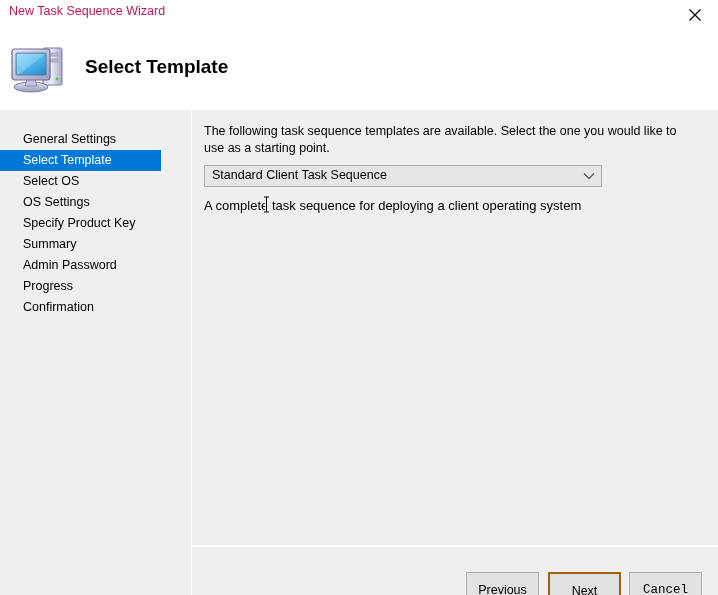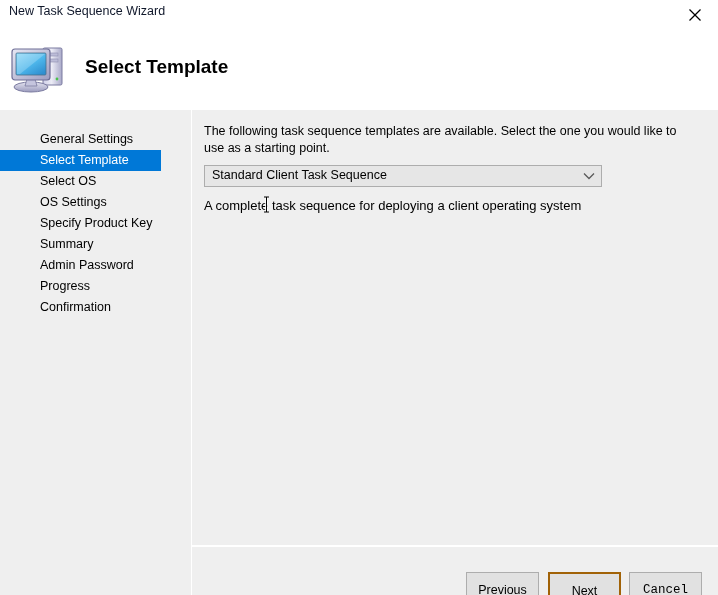--- a/index.html
+++ b/index.html
@@ -21,21 +21,21 @@
     position: absolute;
     left: 0; top: 0;
     width: 718px;
     height: 30px;
     background: #ffffff;
   }
   #titlebar-text {
     position: absolute;
     left: 9px; top: 4px;
     font-size: 12.5px;
-    color: #0f172a;
+    color: #be185d;
     white-space: nowrap;
   }
   #close-button {
     position: absolute;
     right: 0; top: 0;
     width: 46px;
     height: 29px;
     display: flex;
     align-items: center;
     justify-content: center;
@@ -85,21 +85,21 @@
     background: #efefef;
   }
   #nav-list {
     position: absolute;
     left: 0; top: 19px;
     width: 190px;
   }
   .nav-item {
     height: 21px;
     line-height: 21px;
-    padding-left: 40px;
+    padding-left: 23px;
     font-size: 12.5px;
     color: #000000;
     white-space: nowrap;
     cursor: default;
   }
   .nav-item.selected {
     background: #0078d7;
     color: #ffffff;
     width: 161px;
     box-sizing: border-box;

